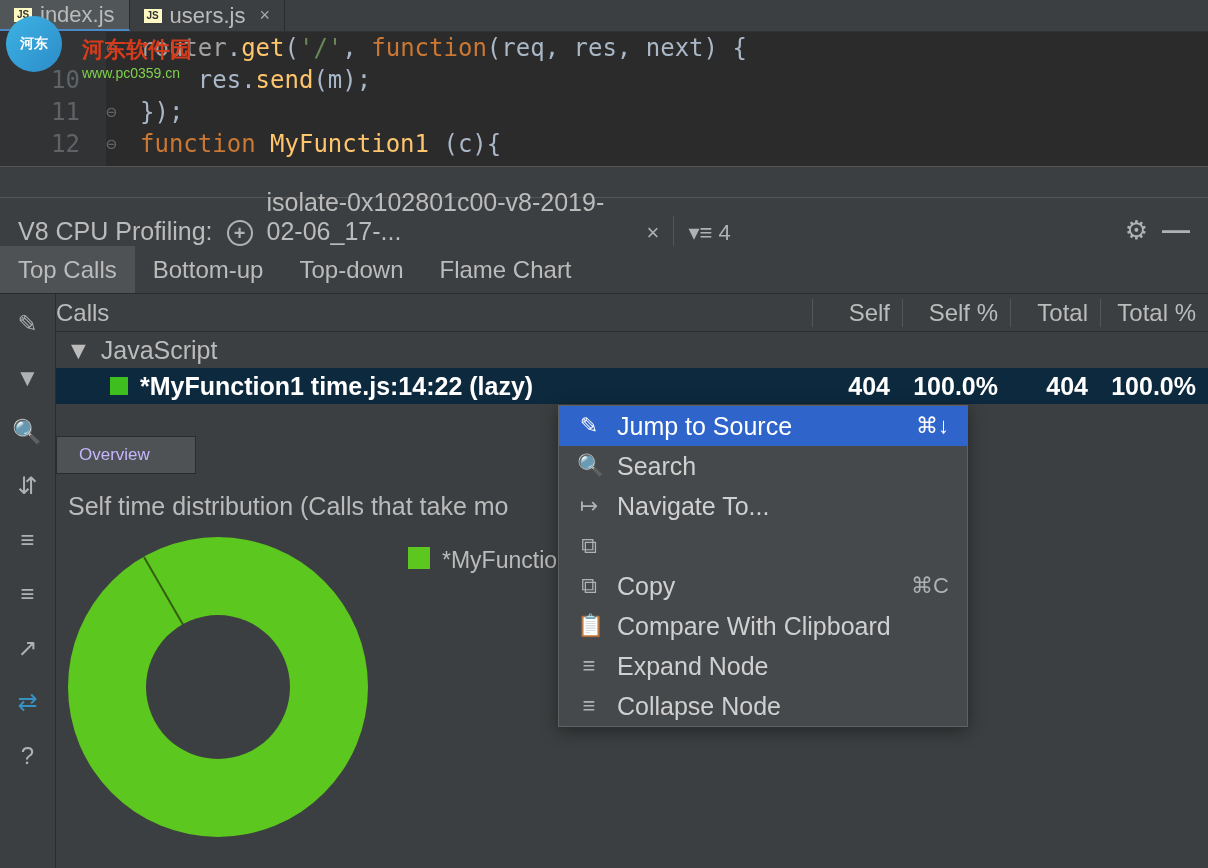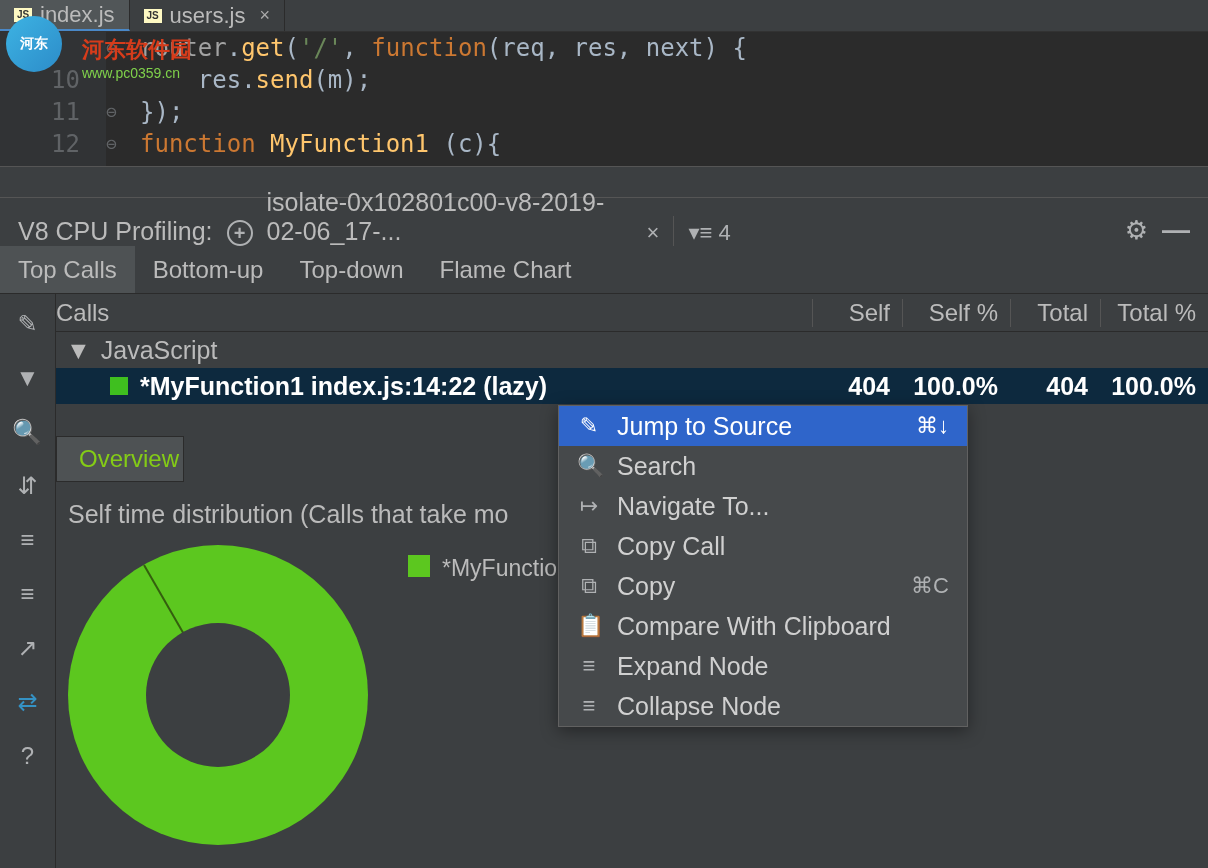--- a/index.html
+++ b/index.html
@@ -162,23 +162,23 @@
 .sq { width: 18px; height: 18px; background: #3fbf1f; margin-right: 12px; margin-left: 44px; }
 .row-text { flex: 1; }
 .row-val { width: 108px; text-align: right; padding-right: 12px; }
 .row-val.w1 { width: 90px; }
 
 
 .overview-tab {
   margin-top: 32px;
   padding: 8px 22px;
   background: #4e5254;
-  color: #84cc16;
-  font-size: 24px;
-  width: 128px;
+  color: #c4b5fd;
+  font-size: 17px;
+  width: 140px;
   border: 1px solid #2b2b2b;
 }
 .self-time {
   padding: 18px 12px 0;
   color: #bbbbbb;
   font-size: 25px;
 }
 
 
 .chart-area { display: flex; padding: 16px 12px; gap: 40px; }
@@ -321,21 +321,21 @@
       <div class="col w1">Total</div>
       <div class="col">Total %</div>
     </div>
 
     <div class="tree-row">
       <span class="tri">▼</span>
       <span>JavaScript</span>
     </div>
     <div class="tree-row selected">
       <span class="sq"></span>
-      <span class="row-text">*MyFunction1 index.js:14:22 (lazy)</span>
+      <span class="row-text">*MyFunction1 time.js:14:22 (lazy)</span>
       <span class="row-val w1">404</span>
       <span class="row-val">100.0%</span>
       <span class="row-val w1">404</span>
       <span class="row-val">100.0%</span>
     </div>
 
     <div class="overview-tab">Overview</div>
 
     <div class="self-time">Self time distribution (Calls that take mo</div>
 
@@ -362,21 +362,20 @@
   <div class="menu-item">
     <span class="menu-icon">🔍</span>
     <span class="menu-label">Search</span>
   </div>
   <div class="menu-item">
     <span class="menu-icon">↦</span>
     <span class="menu-label">Navigate To...</span>
   </div>
   <div class="menu-item">
     <span class="menu-icon">⧉</span>
-    <span class="menu-label">Copy Call</span>
   </div>
   <div class="menu-item">
     <span class="menu-icon">⧉</span>
     <span class="menu-label">Copy</span>
     <span class="menu-shortcut">⌘C</span>
   </div>
   <div class="menu-item">
     <span class="menu-icon">📋</span>
     <span class="menu-label">Compare With Clipboard</span>
   </div>

